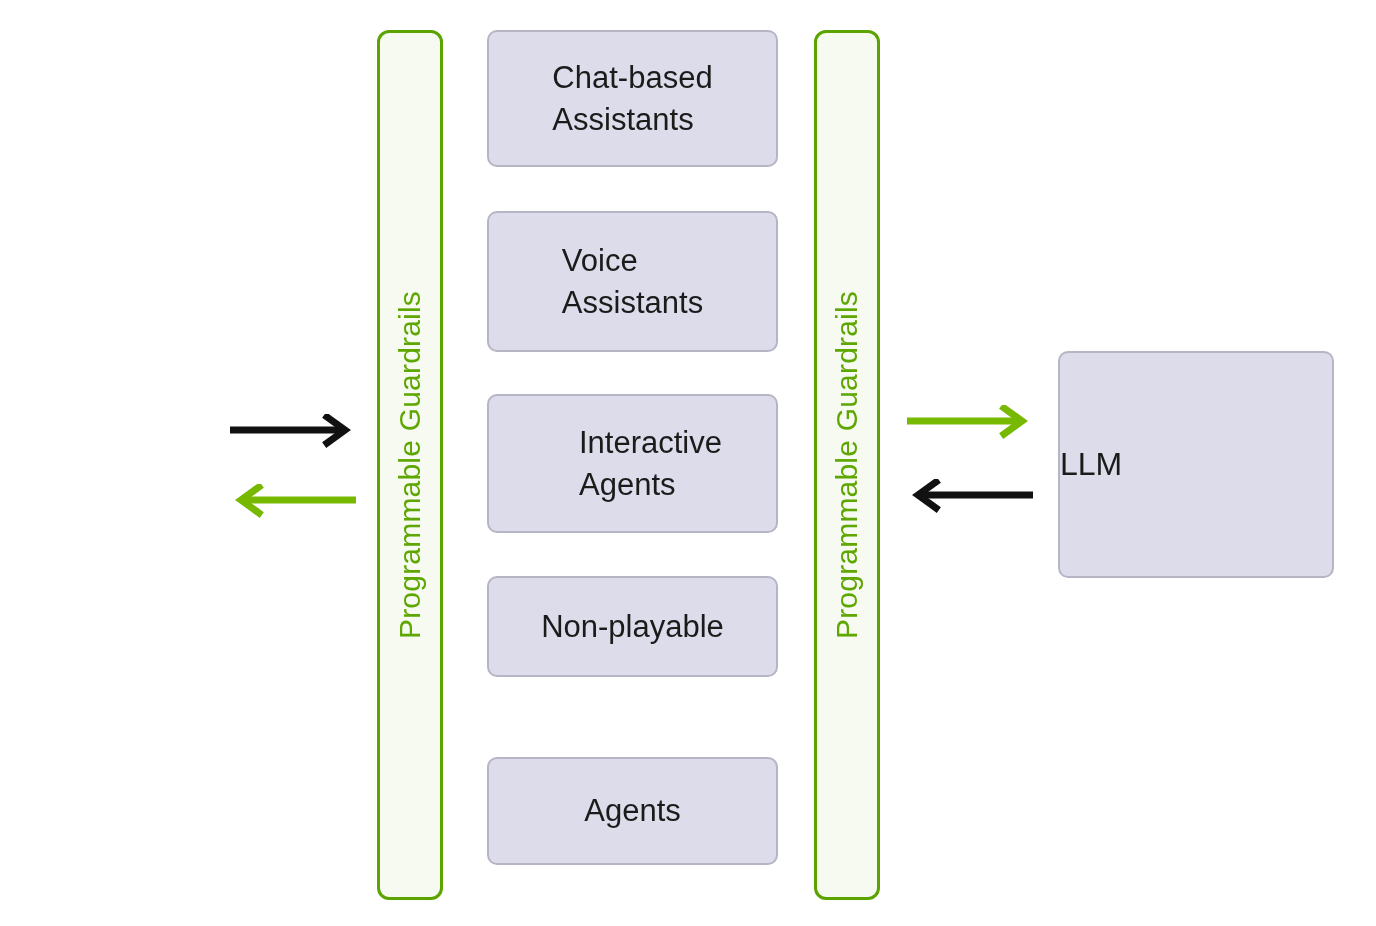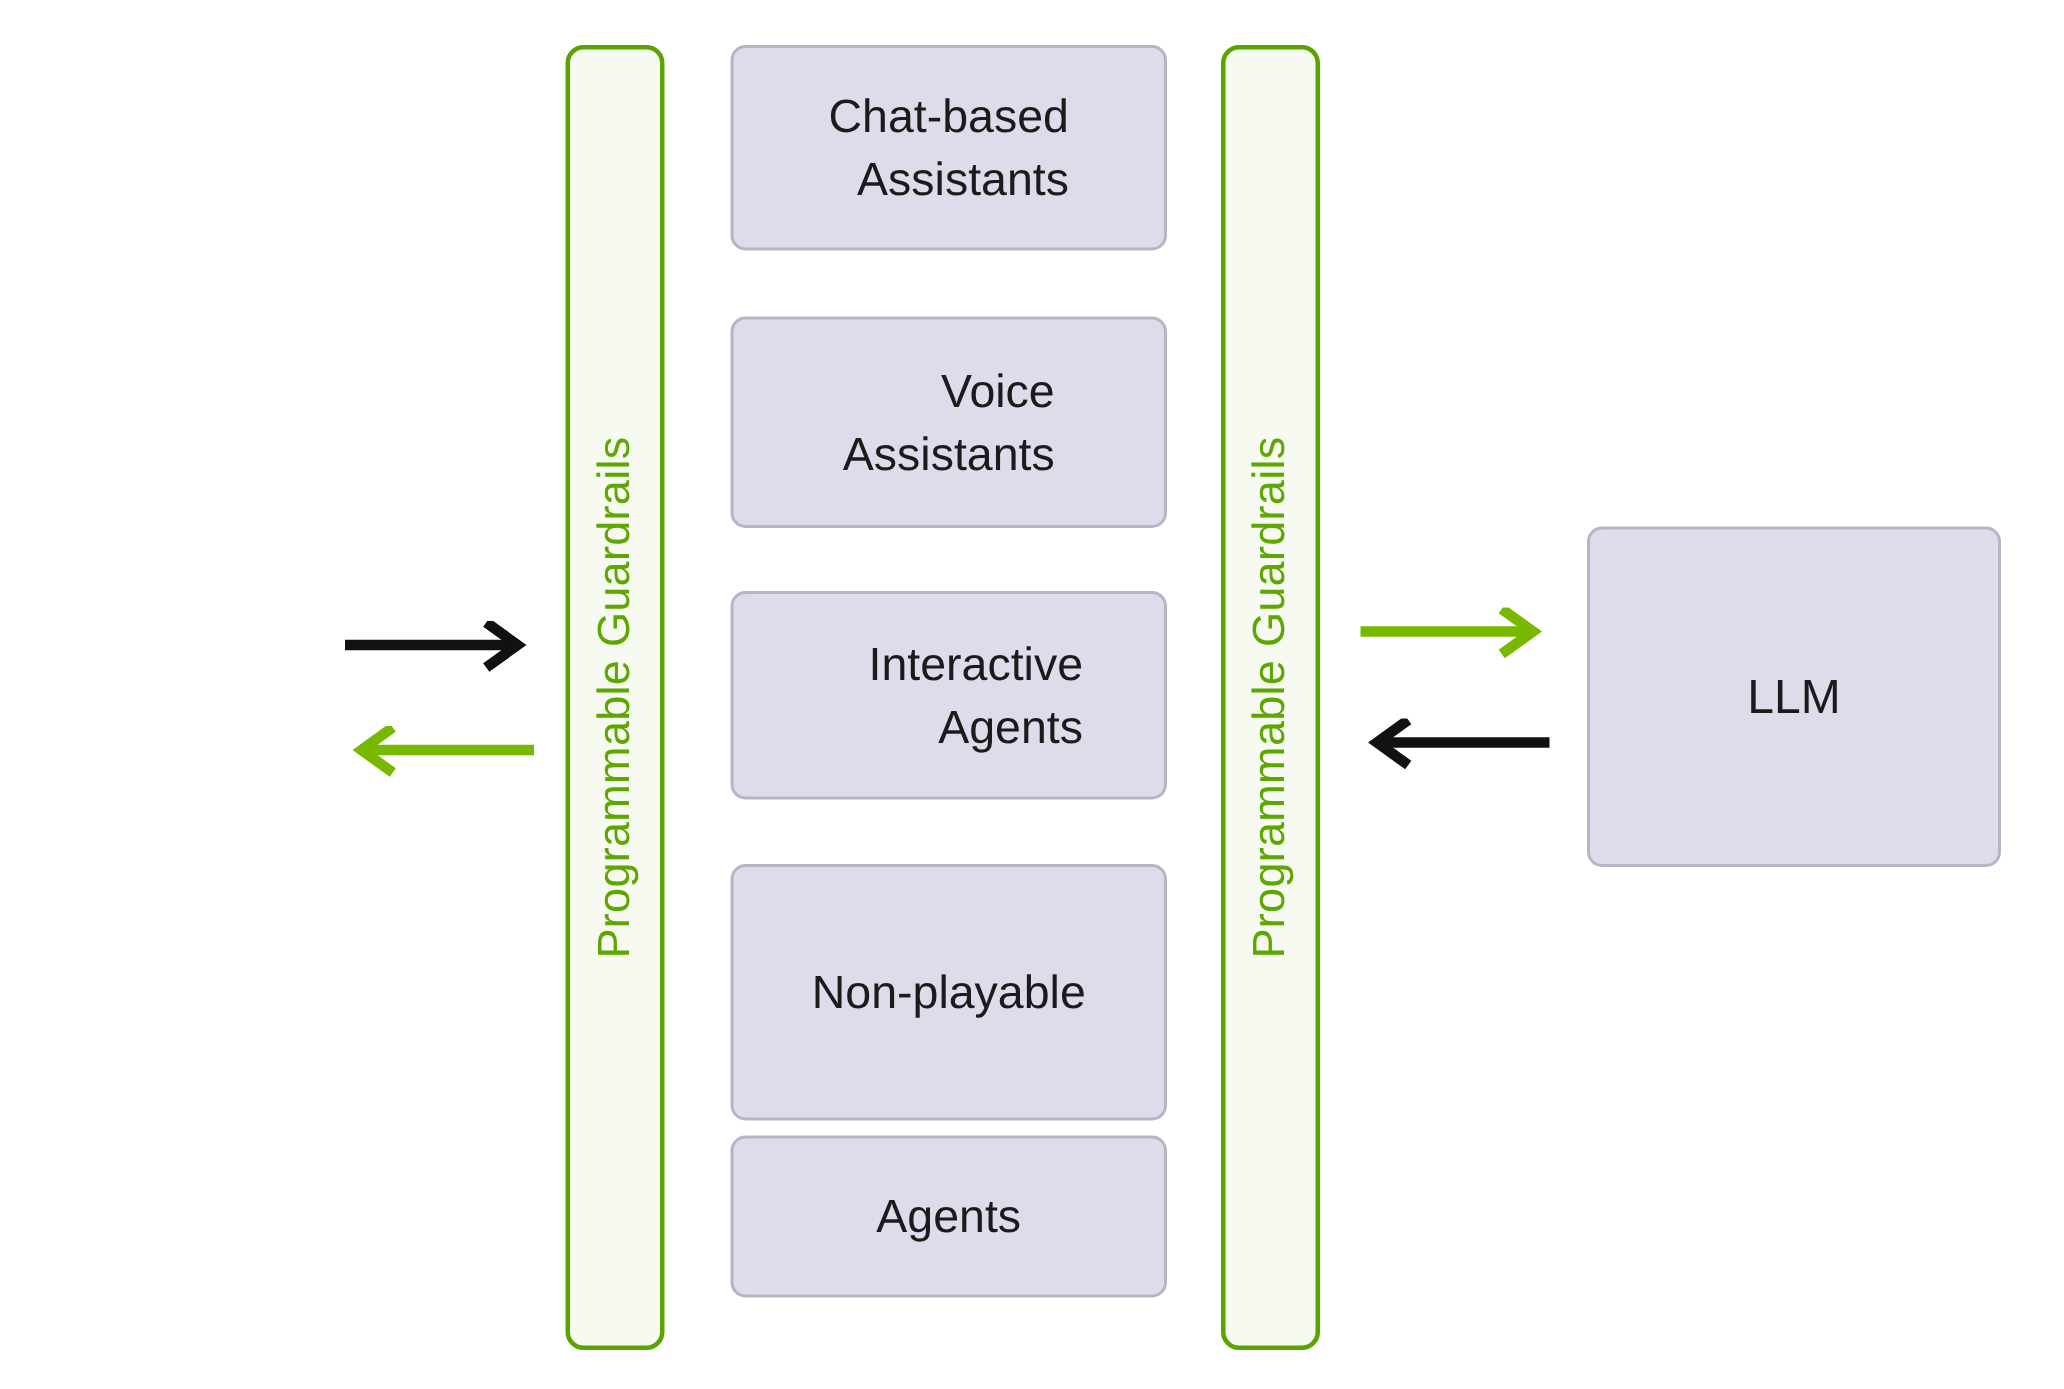--- a/index.html
+++ b/index.html
@@ -73,41 +73,41 @@
     position: absolute;
     left: 487px;
     width: 291px;
     box-sizing: border-box;
     background: #dcdcea;
     border: 2px solid #b5b5c6;
     border-radius: 10px;
     display: flex;
     align-items: center;
     justify-content: center;
-    text-align: right;
+    text-align: left;
     font-size: 31px;
     line-height: 1.33;
     color: #1b1b1b;
     padding: 0 12px;
   }
 
   
   #llm-box {
     position: absolute;
     left: 1058px;
     top: 351px;
     width: 276px;
     height: 227px;
     box-sizing: border-box;
     background: #dcdcea;
     border: 2px solid #b5b5c6;
     border-radius: 10px;
     display: flex;
     align-items: center;
-    justify-content: center;
+    justify-content: flex-start;
     font-size: 32px;
     color: #1b1b1b;
   }
 </style>
 </head>
 <body>
 
 <div id="canvas">
 
 
@@ -139,21 +139,21 @@
     </span>
   </div>
 
   <div class="usecase-box" style="top:394px; height:139px;padding-left:48px;">
     <span>
       <span>Interactive</span><br>
       <span>Agents</span>
     </span>
   </div>
 
-  <div class="usecase-box" style="top:576px; height:171px;">
+  <div class="usecase-box" style="top:576px; height:101px;">
     <span>
       <span>Non-playable</span><br>
     </span>
   </div>
 
   <div class="usecase-box" style="top:757px; height:108px;">
     <span>Agents</span>
   </div>
 
   <div class="guardrail" id="guardrail-right">

